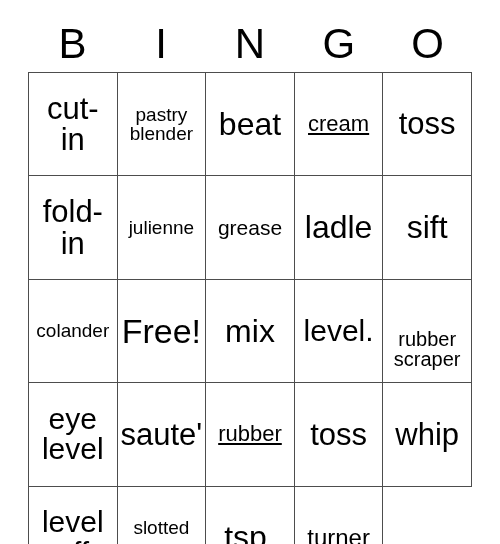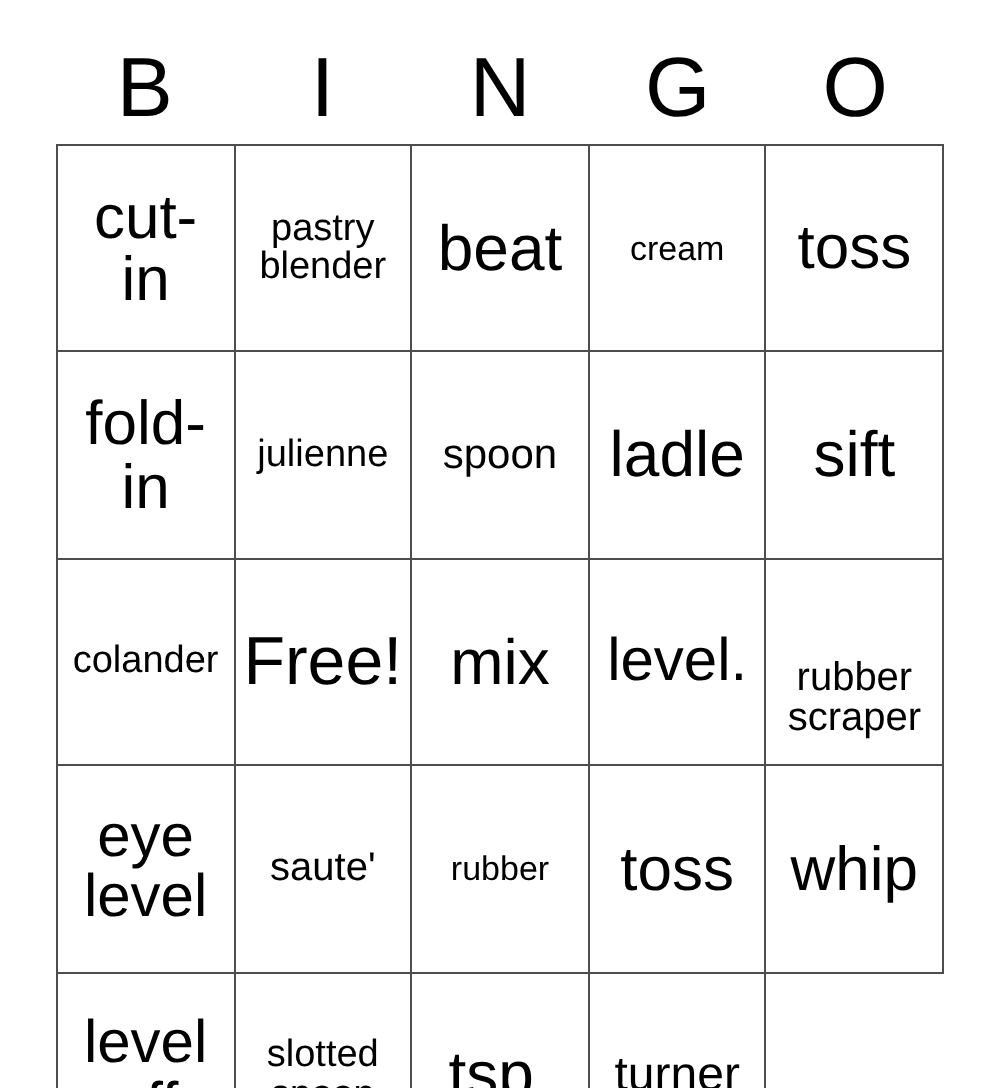--- a/index.html
+++ b/index.html
@@ -77,23 +77,23 @@
     white-space: pre-line;
     font-weight: 400;
   }
 
   
   .fs-34 { font-size: 34px; }
   .fs-32 { font-size: 32px; }
   .fs-31 { font-size: 31px; }
   .fs-30 { font-size: 30px; }
   .fs-29 { font-size: 29px; }
-  .fs-28 { font-size: 20px; }
+  .fs-28 { font-size: 31px; }
   .fs-26 { font-size: 24px; }
-  .fs-25 { font-size: 17px; }
+  .fs-25 { font-size: 22px; text-decoration: underline; }
   .fs-23 { font-size: 19px; }
   .fs-21 { font-size: 21px; }
   .fs-20 { font-size: 20px; margin-top: 36px; }
   .fs-19 { font-size: 19px; }
 </style>
 </head>
 <body>
 
 <div class="card">
 
@@ -126,21 +126,21 @@
         <span class="cell-text fs-31">toss</span>
       </div>
     <div class="cell">
         <span class="cell-text fs-31">fold-
 in</span>
       </div>
     <div class="cell">
         <span class="cell-text fs-19">julienne</span>
       </div>
     <div class="cell">
-        <span class="cell-text fs-21">spoon</span>
+        <span class="cell-text fs-21">grease</span>
       </div>
     <div class="cell">
         <span class="cell-text fs-32">ladle</span>
       </div>
 
     <div class="cell">
         <span class="cell-text fs-32">sift</span>
       </div>
     <div class="cell">
         <span class="cell-text fs-19">colander</span>

